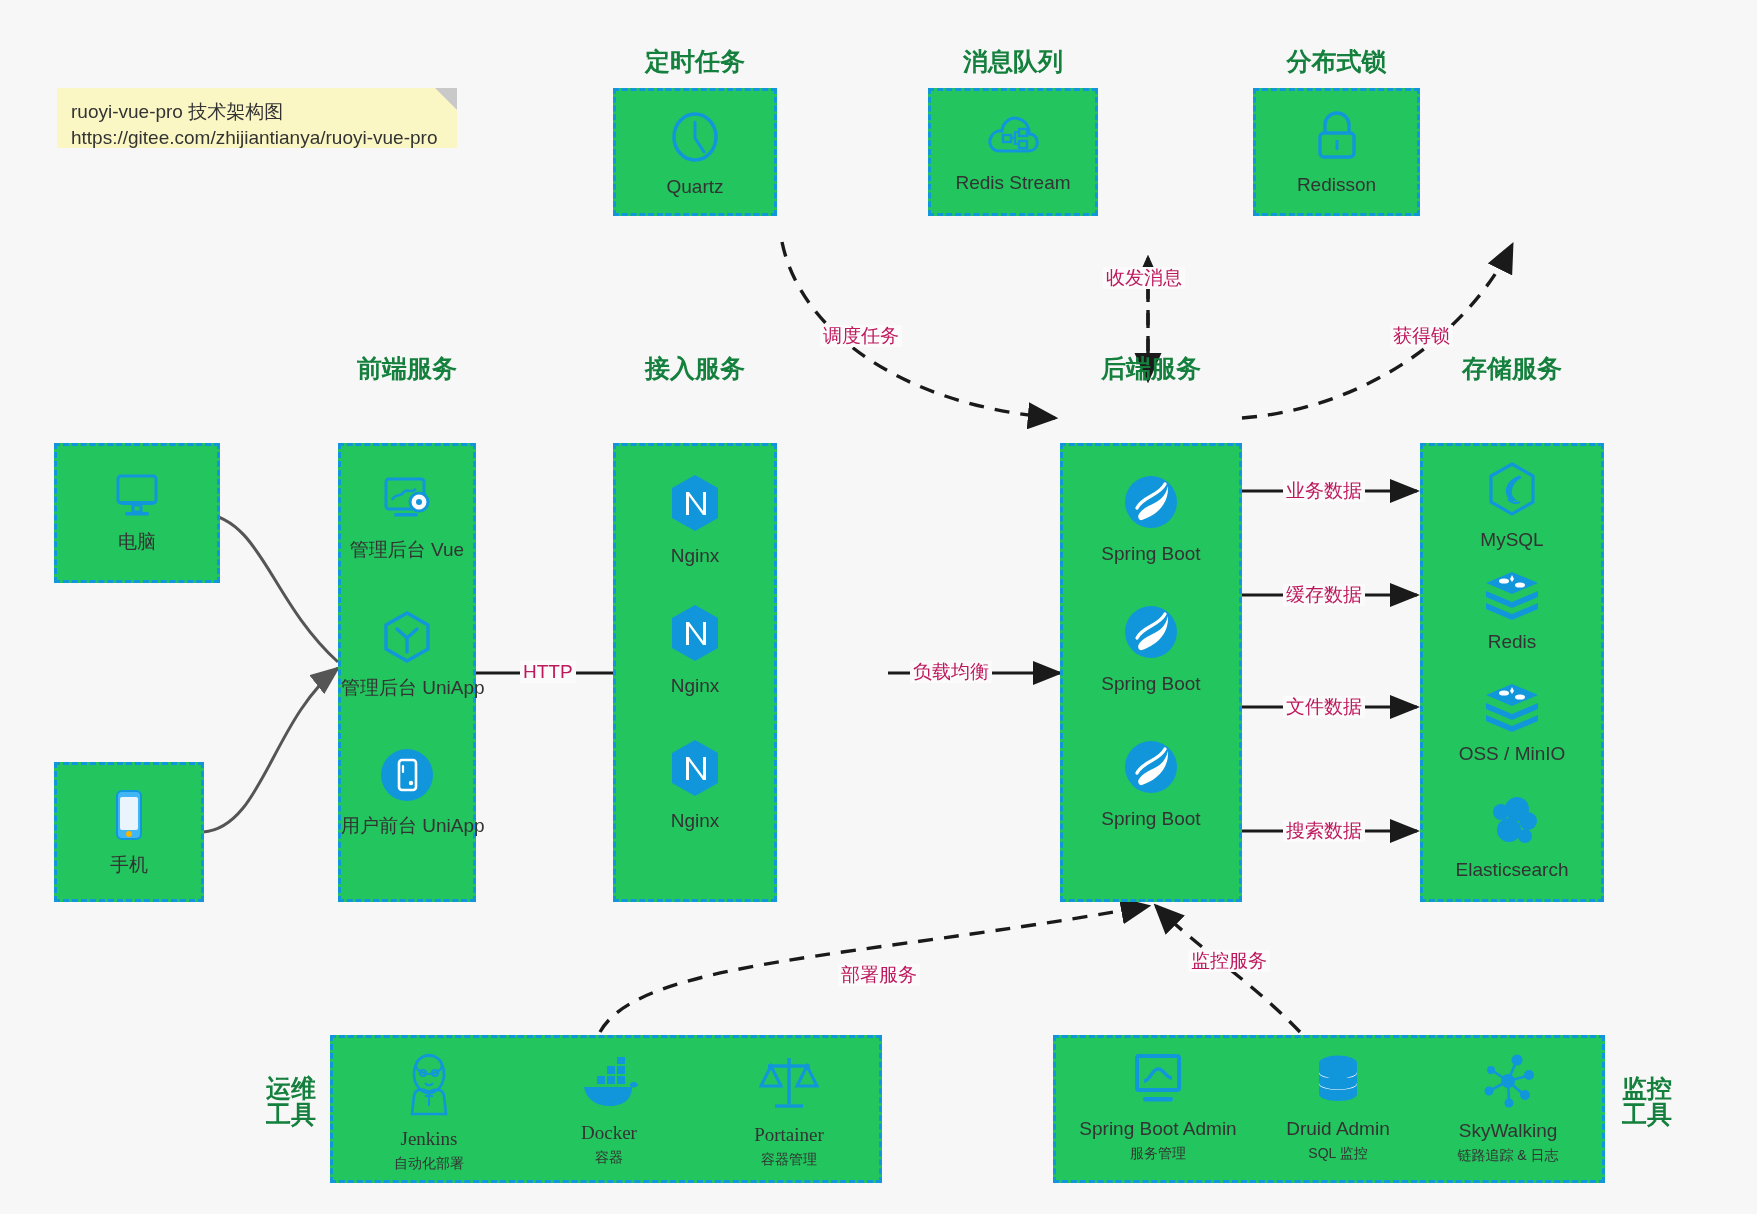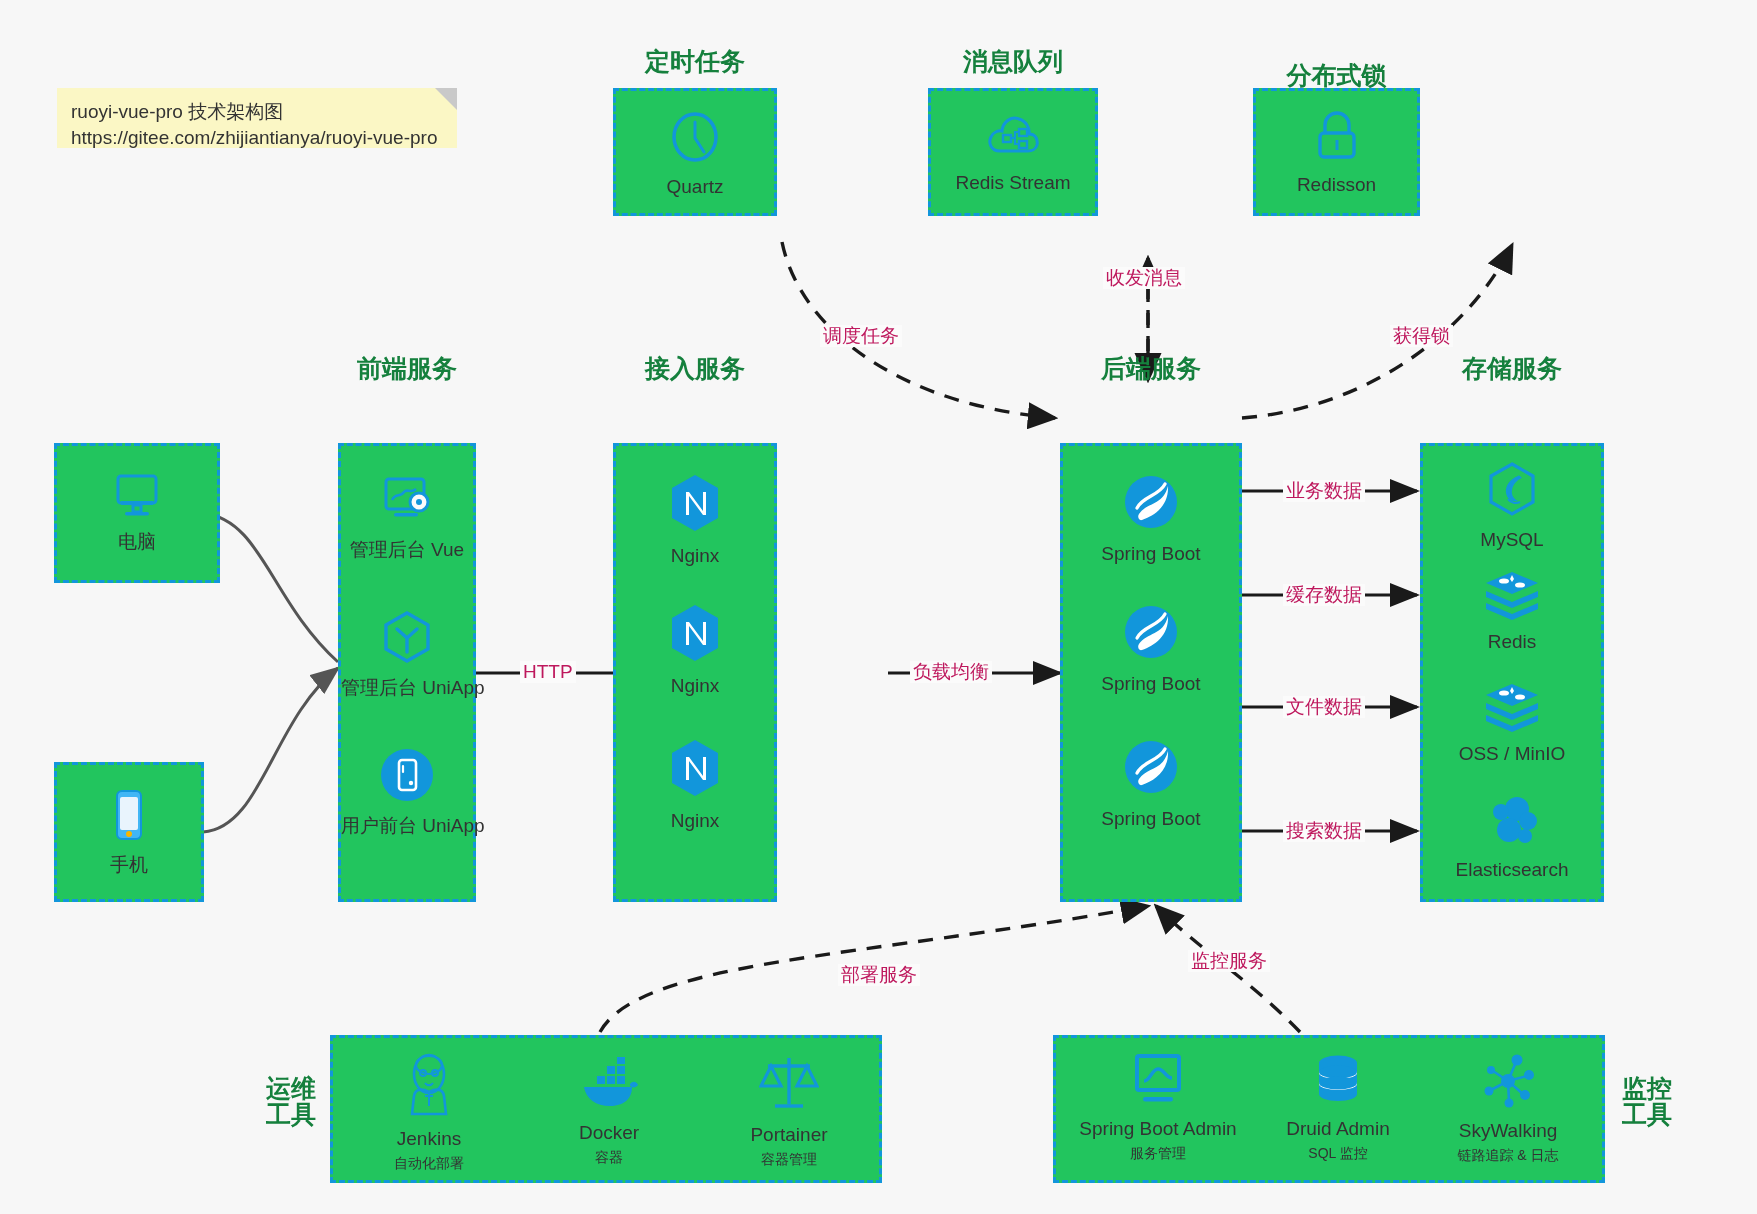--- a/index.html
+++ b/index.html
@@ -124,21 +124,21 @@
           <rect x="18" y="26" width="8" height="7" fill="none" stroke="#1296db" stroke-width="2.4"></rect>
           <rect x="34" y="20" width="8" height="7" fill="none" stroke="#1296db" stroke-width="2.4"></rect>
           <rect x="34" y="32" width="8" height="7" fill="none" stroke="#1296db" stroke-width="2.4"></rect>
           <path d="M26,29 L30,29 L30,23 L34,23 M30,29 L30,35 L34,35" fill="none" stroke="#1296db" stroke-width="2.2"></path>
         </svg>
       </span>
       <span class="lbl">Redis Stream</span>
     </div>
   </div>
 
-  <div class="grp-title" style="left:1253px;top:59px;width:167px;">分布式锁</div>
+  <div class="grp-title" style="left:1253px;top:45px;width:167px;">分布式锁</div>
   <div class="box" style="left:1253px;top:88px;width:167px;height:128px;">
     <div class="node" style="top:18px;">
       <span class="ico">
         <svg width="52" height="54" viewBox="0 0 52 54">
           <path d="M14,24 L14,16 A12,12 0 0 1 38,16 L38,24" fill="none" stroke="#1296db" stroke-width="3.4"></path>
           <rect x="9" y="24" width="34" height="24" rx="4" fill="none" stroke="#1296db" stroke-width="3.4"></rect>
           <line x1="26" y1="31" x2="26" y2="41" stroke="#1296db" stroke-width="3"></line>
         </svg>
       </span>
       <span class="lbl">Redisson</span>
@@ -352,21 +352,21 @@
     </div>
   </div>
 
   <div class="elabel" style="left:838px;top:964px;">部署服务</div>
   <div class="elabel" style="left:1188px;top:950px;">监控服务</div>
 
   <div class="grp-title side" style="left:260px;top:1075px;width:62px;text-align:center;">
     <div>运维</div>
     <div>工具</div>
   </div>
-  <div class="box" style="left:330px;top:1035px;width:552px;height:148px;">
+  <div class="box" style="left:330px;top:1035px;width:552px;height:148px;font-family:Liberation Serif, serif;">
 
     <div class="hnode" style="left:16px;top:14px;width:160px;">
       <span class="ico">
         <svg width="56" height="66" viewBox="0 0 56 66">
           <ellipse cx="28" cy="22" rx="15" ry="19" fill="none" stroke="#1296db" stroke-width="2.6"></ellipse>
           <ellipse cx="28" cy="13" rx="13" ry="9" fill="none" stroke="#1296db" stroke-width="2.2"></ellipse>
           <circle cx="22" cy="21" r="3" fill="none" stroke="#1296db" stroke-width="2"></circle>
           <circle cx="34" cy="21" r="3" fill="none" stroke="#1296db" stroke-width="2"></circle>
           <path d="M24,31 C26,34 30,34 32,31" fill="none" stroke="#1296db" stroke-width="2"></path>
           <path d="M13,44 C14,37 20,36 28,40 C36,36 42,37 43,44 L45,62 L11,62 Z" fill="none" stroke="#1296db" stroke-width="2.6"></path>

